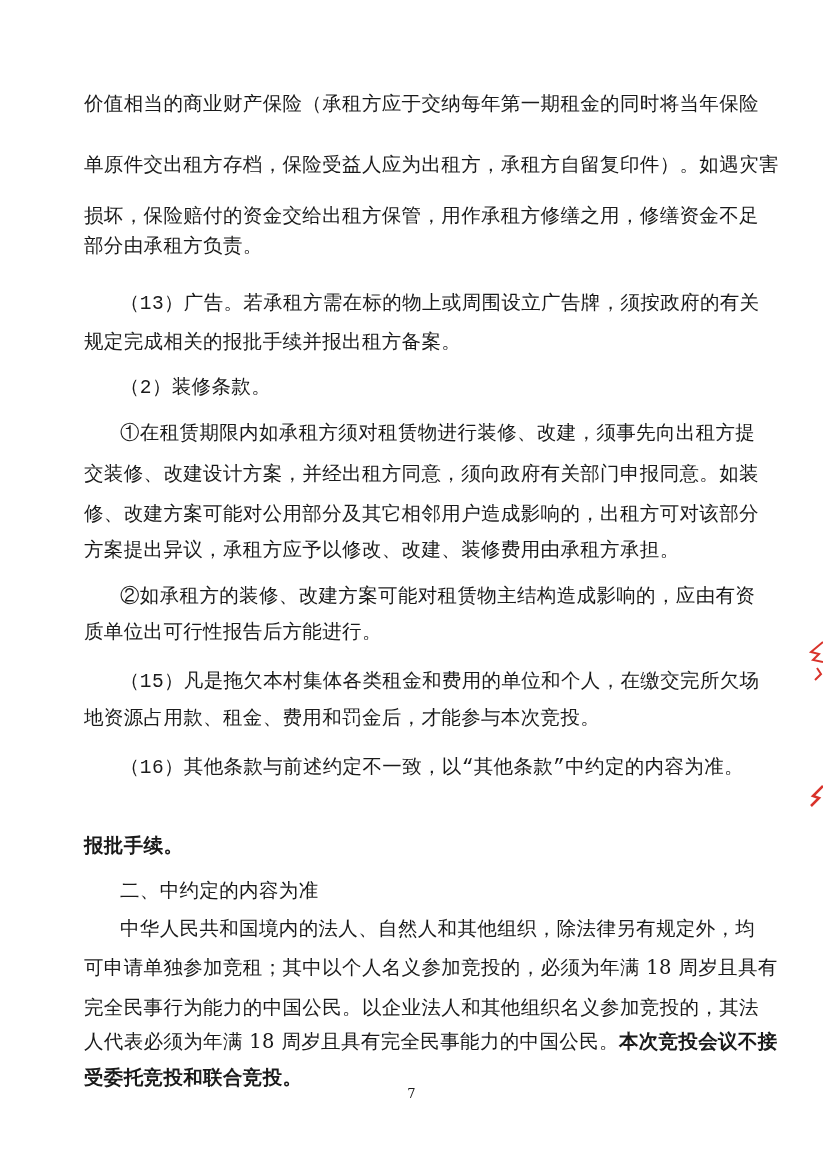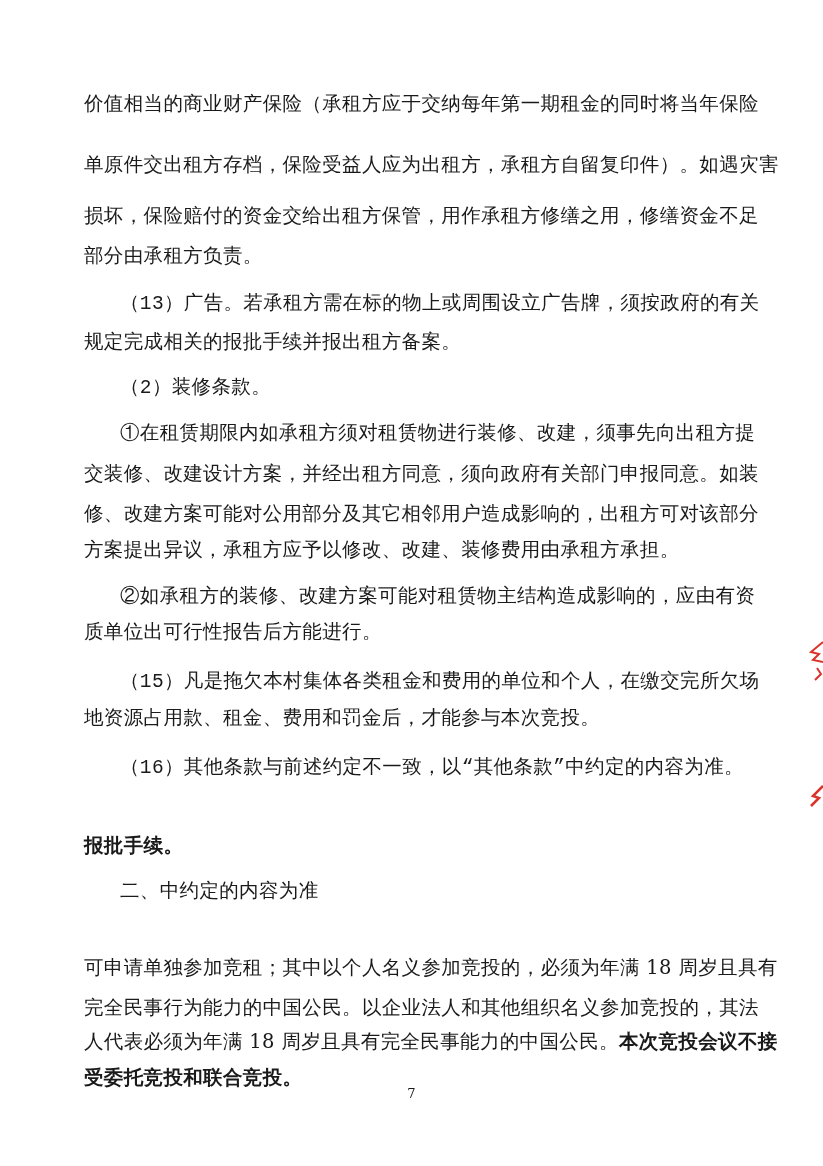--- a/index.html
+++ b/index.html
@@ -16,21 +16,21 @@
   .seal svg { width:100%; height:100%; }
 </style>
 </head>
 <body>
 
 <div class="page">
 
   <div class="line" style="top:92px">价值相当的商业财产保险（承租方应于交纳每年第一期租金的同时将当年保险</div>
   <div class="line" style="top:204px">损坏，保险赔付的资金交给出租方保管，用作承租方修缮之用，修缮资金不足</div>
   <div class="line" style="top:153px">单原件交出租方存档，保险受益人应为出租方，承租方自留复印件）。如遇灾害</div>
-  <div class="line" style="top:244px">部分由承租方负责。</div>
+  <div class="line" style="top:234px">部分由承租方负责。</div>
 
   <div class="line indent" style="top:292px">（13）广告。若承租方需在标的物上或周围设立广告牌，须按政府的有关</div>
   <div class="line" style="top:330px">规定完成相关的报批手续并报出租方备案。</div>
 
   <div class="line indent" style="top:376px">（2）装修条款。</div>
   <div class="line indent" style="top:422px">①在租赁期限内如承租方须对租赁物进行装修、改建，须事先向出租方提</div>
   <div class="line" style="top:462px">交装修、改建设计方案，并经出租方同意，须向政府有关部门申报同意。如装</div>
   <div class="line" style="top:502px">修、改建方案可能对公用部分及其它相邻用户造成影响的，出租方可对该部分</div>
   <div class="line" style="top:538px">方案提出异议，承租方应予以修改、改建、装修费用由承租方承担。</div>
 
@@ -39,20 +39,21 @@
 
   <div class="line indent" style="top:670px">（15）凡是拖欠本村集体各类租金和费用的单位和个人，在缴交完所欠场</div>
   <div class="line" style="top:706px">地资源占用款、租金、费用和罚金后，才能参与本次竞投。</div>
 
   <div class="line indent" style="top:756px">（16）其他条款与前述约定不一致，以“其他条款”中约定的内容为准。</div>
 
   <div class="line bold" style="top:834px">报批手续。</div>
 
   <div class="line indent" style="top:880px">二、中约定的内容为准</div>
 
+  <div class="line indent" style="top:918px">中华人民共和国境内的法人、自然人和其他组织，除法律另有规定外，均</div>
   <div class="line" style="top:956px">可申请单独参加竞租；其中以个人名义参加竞投的，必须为年满 18 周岁且具有</div>
   <div class="line" style="top:996px">完全民事行为能力的中国公民。以企业法人和其他组织名义参加竞投的，其法</div>
   <div class="line" style="top:1030px">
     <span>人代表必须为年满 18 周岁且具有完全民事能力的中国公民。</span><span class="bold">本次竞投会议不接</span>
   </div>
   <div class="line bold" style="top:1066px">受委托竞投和联合竞投。</div>
 
   <div class="pagenum">7</div>
 
   <div class="seal" style="top:640px">

